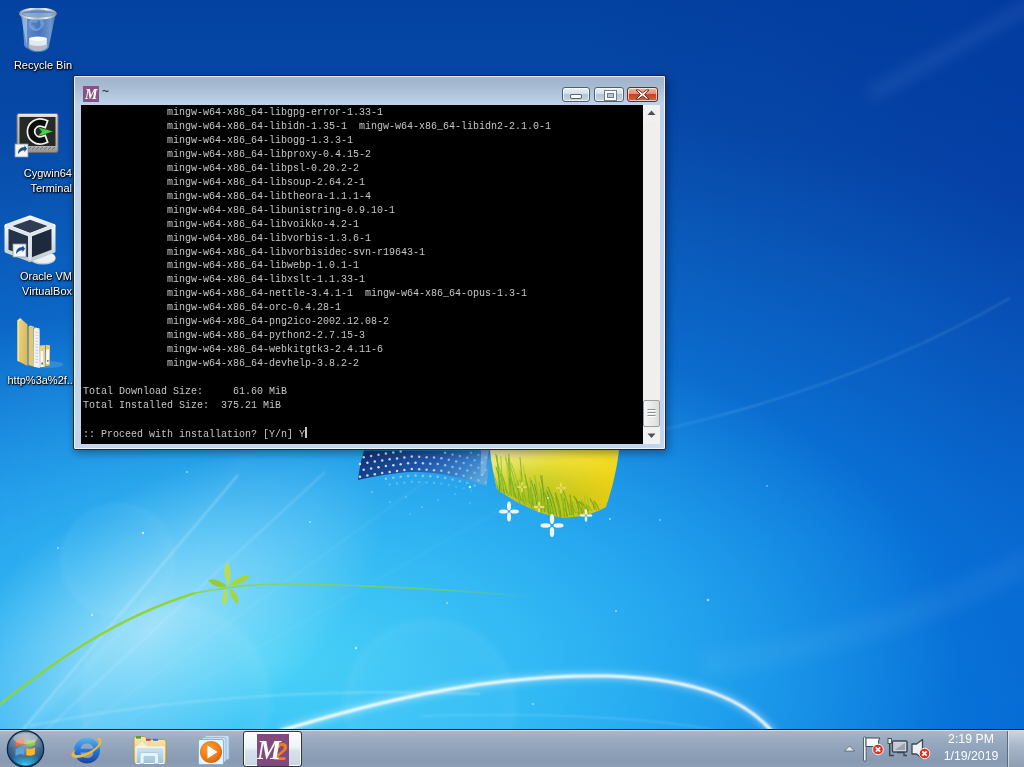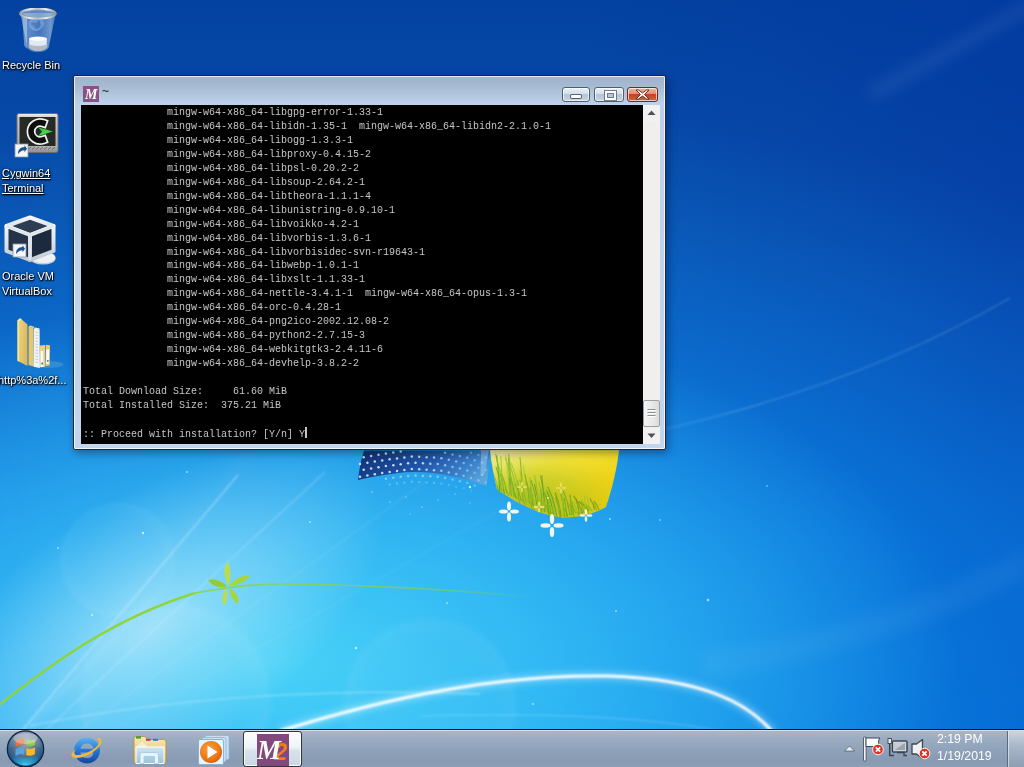--- a/index.html
+++ b/index.html
@@ -5,21 +5,21 @@
 html,body{margin:0;padding:0;}
 body{width:1024px;height:767px;overflow:hidden;position:relative;font-family:"Liberation Sans",sans-serif;}
 #desktop{position:absolute;left:0;top:0;width:1024px;height:767px;
 background:
  radial-gradient(ellipse 900px 480px at 275px 662px, rgba(80,216,248,0.9), rgba(80,216,248,0) 76%),
  radial-gradient(ellipse 1350px 780px at 400px 730px, rgba(12,158,245,0.85), rgba(12,158,245,0) 82%),
  radial-gradient(ellipse 640px 400px at 102% 108%, rgba(0,66,190,0.5), rgba(0,66,190,0) 82%),
  linear-gradient(96deg, rgba(1,50,160,0) 53%, rgba(1,50,160,0.45) 93%),
  linear-gradient(180deg, #0342a0 0%, #0a4fae 30%, #0c5ac0 50%, #0a6cdc 70%, #0a7ae8 100%);
 }
-.icon{position:absolute;text-align:left;color:#fff;font-size:11px;line-height:14px;
+.icon{position:absolute;text-align:right;color:#fff;font-size:11px;line-height:14px;
  text-shadow:0 1px 2px rgba(0,0,0,0.9), 0 0 3px rgba(0,0,0,0.7), 1px 1px 1px rgba(0,0,0,0.85);}
 #win{position:absolute;left:73px;top:75px;width:593px;height:375px;box-sizing:border-box;
  border:1px solid #23282e;border-radius:2px;
  background:linear-gradient(180deg,#9fb4cd 0px,#a4b8d0 8px,#aec2da 16px,#b9cde6 24px,#bed2eb 29px,#bcd0ea 30px,#c2d5ec 100%);
  box-shadow:inset 0 0 0 1px rgba(255,255,255,0.75), 2px 3px 8px rgba(0,10,40,0.4);}
 #tb-title{position:absolute;left:28px;top:8px;font-size:12px;color:#1c1c1c;}
 #term{position:absolute;left:7px;top:29px;width:562px;height:339px;background:#000;}
 #term pre{margin:0;position:absolute;left:2px;top:1px;font-family:"Liberation Mono",monospace;
  font-size:10px;line-height:13.95px;color:#c6c6c6;}
 #cursor{display:inline-block;width:2px;height:11px;background:#c6c6c6;vertical-align:-1px;}
@@ -34,21 +34,21 @@
 #btn-close{background:linear-gradient(180deg,#f3b5a5 0%,#e28a70 45%,#c4421f 50%,#cf6445 100%);border-color:#7c2716;}
 #taskbar{position:absolute;left:0;top:729px;width:1024px;height:38px;
  border-top:1px solid #10141a;box-sizing:border-box;
  background:linear-gradient(180deg,#aab8cc 0%,#9cadc2 22%,#8fa2b9 55%,#879ab2 85%,#8c9fb5 100%);
  box-shadow:inset 0 1px 0 rgba(235,242,250,0.65);}
 .tbicon{position:absolute;top:3px;}
 #msysbtn{position:absolute;left:243px;top:1px;width:59px;height:36px;box-sizing:border-box;
  border:1px solid #30363e;border-radius:3px;
  background:linear-gradient(180deg,#fdfeff 0%,#eef3f8 45%,#d8e2ec 55%,#c9d6e4 100%);
  box-shadow:inset 0 0 0 1px rgba(255,255,255,0.9);}
-#clock{position:absolute;left:937px;top:1px;width:68px;color:#fdfeff;font-size:12.3px;line-height:16.6px;}
+#clock{position:absolute;left:937px;top:1px;width:68px;text-align:center;color:#fdfeff;font-size:12.3px;line-height:16.6px;}
 #showdesk{position:absolute;left:1007px;top:1px;width:17px;height:37px;border-left:1px solid #5c6a7e;
  background:linear-gradient(180deg,#ccd4e0 0%,#a9b7c9 40%,#8d9db2 100%);box-shadow:inset 1px 0 0 rgba(255,255,255,0.5);}
 </style>
 </head>
 <body>
 <div id="desktop"></div>
 <svg id="wall" style="position:absolute;left:0;top:0" width="1024" height="767" viewBox="0 0 1024 767">
 <defs>
  <filter id="bl1" x="-30%" y="-30%" width="160%" height="160%">
         <feGaussianBlur stdDeviation="1"></feGaussianBlur>
@@ -442,21 +442,21 @@
  <path d="M34,21 a5,5 0 0 1 -7,-3 l4,-1 z"></path>
  <circle cx="34" cy="16" r="6" fill="none" stroke="#9cc0e8" stroke-width="2"></circle>
 </g>
 <path d="M20,6 L25,8 L25,38 C25,39.5 25.5,40.5 26,41 C23,39.5 22.3,38 22.2,37 Z" fill="#dce8f4" opacity="0.45"></path>
 <ellipse cx="36" cy="5.6" rx="17.4" ry="4.6" fill="none" stroke="url(#rim)" stroke-width="2.8"></ellipse>
 <ellipse cx="36" cy="5.7" rx="15.7" ry="3.5" fill="#b8cfe8" opacity="0.5"></ellipse>
 <ellipse cx="36" cy="5.7" rx="15.7" ry="3.5" fill="none" stroke="#6d7f92" stroke-width="0.8" opacity="0.75"></ellipse>
 </svg>
 <div style="margin-top:-3px">Recycle Bin</div></div>
 
-<div class="icon" id="ic-cyg" style="left:2px;top:112px;width:70px;text-decoration:underline;">
+<div class="icon" id="ic-cyg" style="left:2px;top:112px;width:70px;">
 <svg width="70" height="48" viewBox="0 0 70 48">
 <defs>
  <linearGradient id="cygfr" x1="0" y1="0" x2="0" y2="1">
   <stop offset="0" stop-color="#f2f2f2"></stop>
           <stop offset="0.12" stop-color="#c9c9c9"></stop>
   <stop offset="0.85" stop-color="#b0b0b0"></stop>
           <stop offset="1" stop-color="#8e8e8e"></stop>
  </linearGradient>
  <linearGradient id="cygarrow" x1="0" y1="0" x2="1" y2="1">
   <stop offset="0" stop-color="#17a82a"></stop>

